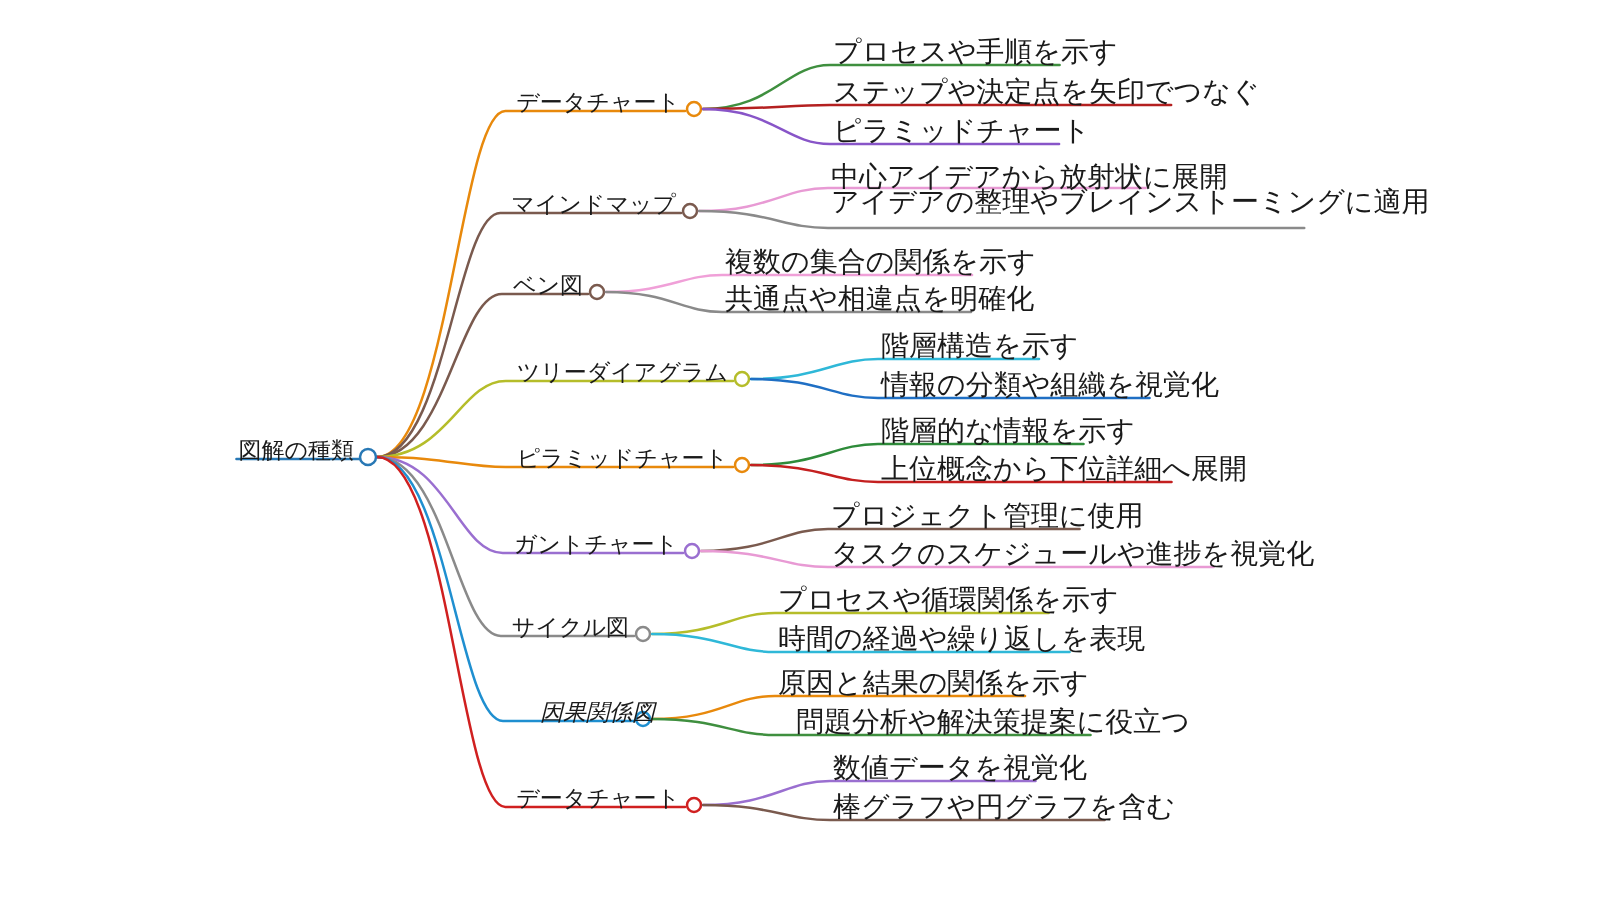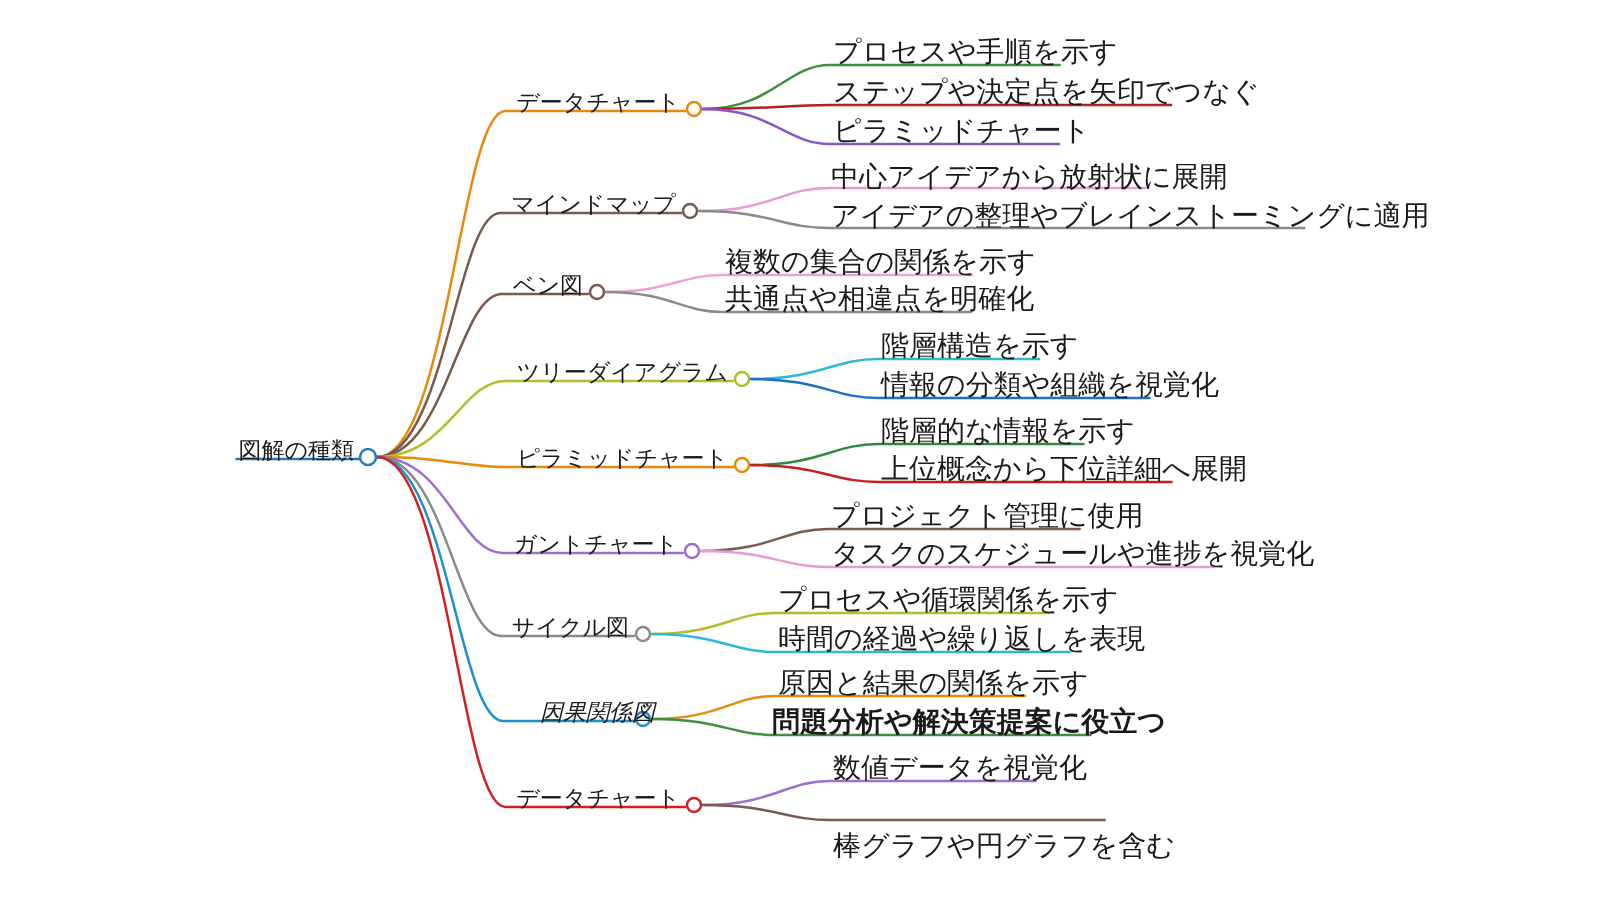--- a/index.html
+++ b/index.html
@@ -96,36 +96,36 @@
       <circle cx="368" cy="457" r="8" fill="#ffffff" stroke="#2878b5" stroke-width="2.5"></circle>
     </svg>
   <div id="labels">
       <div class="node-label root-label label-left" style="left: 354px; top: 450px;">図解の種類</div>
       <div class="node-label branch-label label-left" style="left: 680px; top: 102px;">データチャート</div>
       <div class="node-label leaf-label label-right" style="left: 833px; top: 52px;">プロセスや手順を示す</div>
       <div class="node-label leaf-label label-right" style="left: 833px; top: 92px;">ステップや決定点を矢印でつなぐ</div>
       <div class="node-label leaf-label label-right" style="left: 833px; top: 131px;">ピラミッドチャート</div>
       <div class="node-label branch-label label-left" style="left: 676px; top: 204px;">マインドマップ</div>
       <div class="node-label leaf-label label-right" style="left: 831px; top: 177px;">中心アイデアから放射状に展開</div>
-      <div class="node-label leaf-label label-right" style="left: 831px; top: 216px;">アイデアの整理やブレインストーミングに適用</div>
+      <div class="node-label leaf-label label-right" style="left: 831px; top: 202px;">アイデアの整理やブレインストーミングに適用</div>
       <div class="node-label branch-label label-left" style="left: 583px; top: 285px;">ベン図</div>
       <div class="node-label leaf-label label-right" style="left: 725px; top: 262px;">複数の集合の関係を示す</div>
       <div class="node-label leaf-label label-right" style="left: 725px; top: 299px;">共通点や相違点を明確化</div>
       <div class="node-label branch-label label-left" style="left: 728px; top: 372px;">ツリーダイアグラム</div>
       <div class="node-label leaf-label label-right" style="left: 881px; top: 346px;">階層構造を示す</div>
       <div class="node-label leaf-label label-right" style="left: 881px; top: 385px;">情報の分類や組織を視覚化</div>
       <div class="node-label branch-label label-left" style="left: 728px; top: 458px;">ピラミッドチャート</div>
       <div class="node-label leaf-label label-right" style="left: 881px; top: 431px;">階層的な情報を示す</div>
       <div class="node-label leaf-label label-right" style="left: 881px; top: 469px;">上位概念から下位詳細へ展開</div>
       <div class="node-label branch-label label-left" style="left: 678px; top: 544px;">ガントチャート</div>
       <div class="node-label leaf-label label-right" style="left: 831px; top: 516px;">プロジェクト管理に使用</div>
       <div class="node-label leaf-label label-right" style="left: 831px; top: 554px;">タスクのスケジュールや進捗を視覚化</div>
       <div class="node-label branch-label label-left" style="left: 629px; top: 627px;">サイクル図</div>
       <div class="node-label leaf-label label-right" style="left: 778px; top: 600px;">プロセスや循環関係を示す</div>
       <div class="node-label leaf-label label-right" style="left: 778px; top: 639px;">時間の経過や繰り返しを表現</div>
       <div class="node-label branch-label label-left" style="left: 655px; top: 712px; font-style: italic;">因果関係図</div>
       <div class="node-label leaf-label label-right" style="left: 778px; top: 683px;">原因と結果の関係を示す</div>
-      <div class="node-label leaf-label label-right" style="left: 772px; top: 722px; font-weight: bold;">問題分析や解決策提案に役立つ</div>
+      <div class="node-label leaf-label label-right" style="left: 796px; top: 722px;">問題分析や解決策提案に役立つ</div>
       <div class="node-label branch-label label-left" style="left: 680px; top: 798px;">データチャート</div>
       <div class="node-label leaf-label label-right" style="left: 833px; top: 768px;">数値データを視覚化</div>
-      <div class="node-label leaf-label label-right" style="left: 833px; top: 807px; margin-top: 39px;">棒グラフや円グラフを含む</div>
+      <div class="node-label leaf-label label-right" style="left: 833px; top: 807px;">棒グラフや円グラフを含む</div>
     </div>
 </div>
 
 </body></html>

